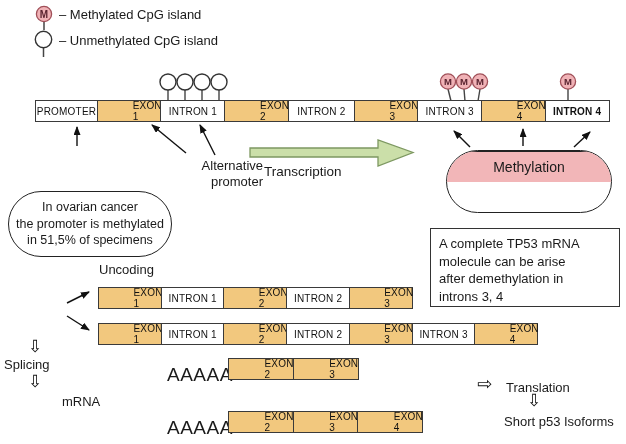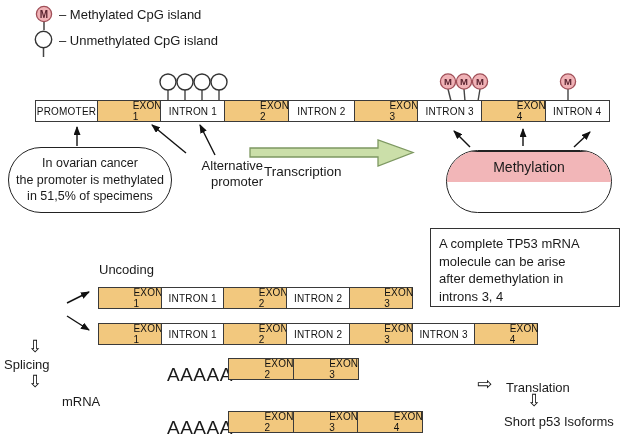--- a/index.html
+++ b/index.html
@@ -17,21 +17,21 @@
     display:flex;align-items:center;justify-content:center;
     font-size:10px;letter-spacing:0.2px;color:#111;margin-left:-1.3px;
   }
   .seg:first-child{margin-left:0;}
   .seg.ex{background:#F2C87E;padding-left:36px;}
   .seg22{height:22px;}
   
   .oval{
     box-sizing:border-box;border:1.4px solid #222;border-radius:48px;
     display:flex;align-items:center;justify-content:center;text-align:center;
-    font-size:12.5px;line-height:1.32;background:#fff;
+    font-size:12.5px;line-height:1.32;background:#fff;margin-top:44px;
   }
   
   .stadium{
     box-sizing:border-box;border:1.4px solid #222;border-radius:32px;
     overflow:hidden;background:#fff;
   }
   .stadium .half{height:50%;display:flex;align-items:center;justify-content:center;font-size:14px;}
   .stadium .bottom{background:#F2B6B8;border-top:1.2px solid #222;box-sizing:border-box;}
   
   .infobox{
@@ -116,21 +116,21 @@
 
   <div class="bar" style="left:35px;top:100px;">
     <div class="seg seg22" style="width:63px;">PROMOTER</div>
     <div class="seg seg22 ex" style="width:65px;">EXON 1</div>
     <div class="seg seg22" style="width:65px;">INTRON 1</div>
     <div class="seg seg22 ex" style="width:65px;">EXON 2</div>
     <div class="seg seg22" style="width:67px;">INTRON 2</div>
     <div class="seg seg22 ex" style="width:65px;">EXON 3</div>
     <div class="seg seg22" style="width:65px;">INTRON 3</div>
     <div class="seg seg22 ex" style="width:65px;">EXON 4</div>
-    <div class="seg seg22" style="width:65px;">INTRON 4</div>
+    <div class="seg seg22" style="width:65px;font-weight:bold;">INTRON 4</div>
   </div>
 
   <div class="abs oval preline" style="left:8px;top:147px;width:164px;height:66px;">In ovarian cancer
 the promoter is methylated
 in 51,5% of specimens</div>
 
   <div class="abs lbl preline" style="left:191px;top:158px;width:72px;text-align:right;">Alternative
 promoter</div>
 
   <div class="abs lbl" style="left:264px;top:164px;font-size:13.5px;">Transcription</div>

